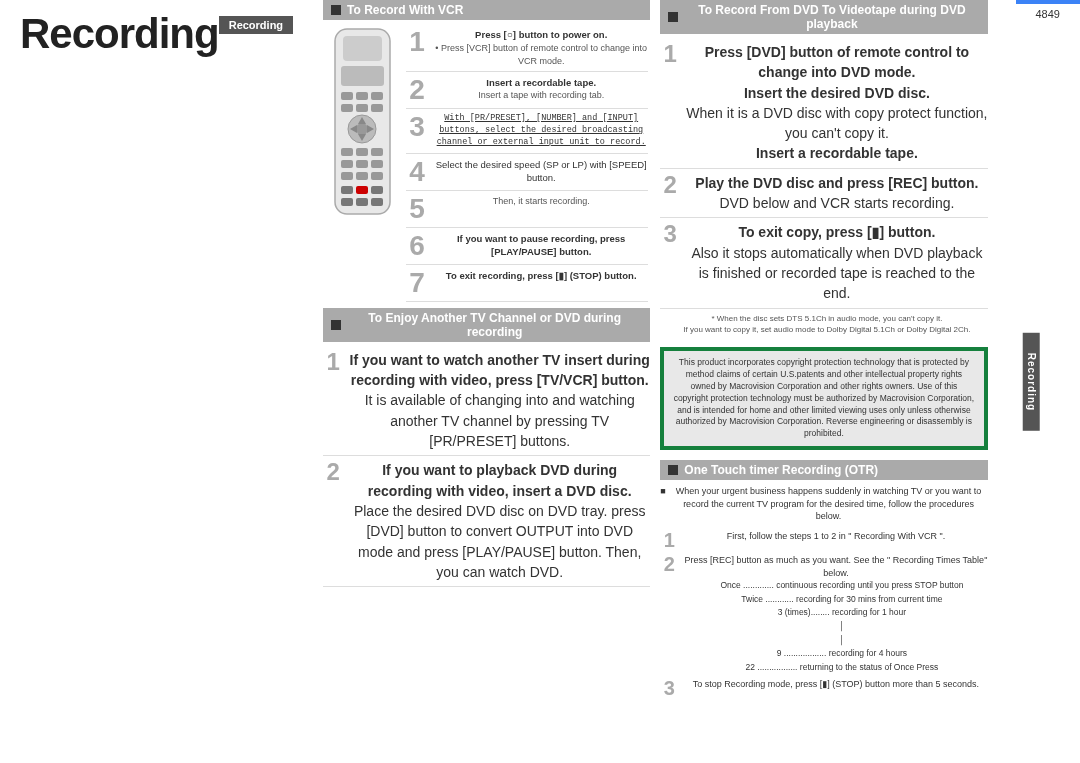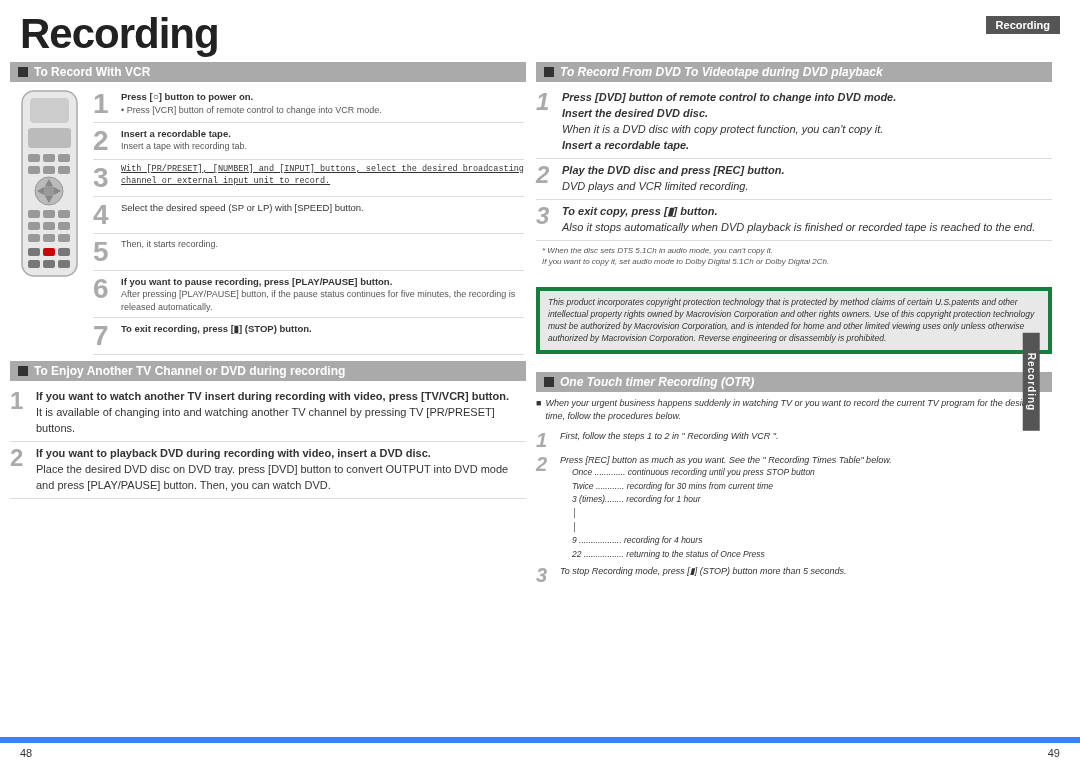--- a/index.html
+++ b/index.html
@@ -6,25 +6,26 @@
     body {
       font-family: Arial, sans-serif;
       background: #fff;
       width: 1080px;
       height: 763px;
       overflow: hidden;
       position: relative;
     }
     .page {
       display: flex;
-      flex-direction: column;
+      flex-direction: row;
       width: 1080px;
       height: 763px;
       background: #fff;
       padding: 0;
+      text-align: center;
     }
     
     .header {
       background: #fff;
       padding: 10px 20px 4px 20px;
       display: flex;
       justify-content: space-between;
       align-items: flex-start;
       border-bottom: none;
     }
@@ -54,22 +55,21 @@
       flex: 1;
       display: flex;
       flex-direction: column;
       gap: 0;
     }
     
     .col-right {
       flex: 1;
       display: flex;
       flex-direction: column;
-      gap: 8px;
-      font-style: italic;
+      gap: 0;
     }
     
     .section-heading {
       background: #aaa;
       color: #fff;
       font-size: 12px;
       font-weight: bold;
       padding: 3px 8px;
       margin-bottom: 4px;
       display: flex;
@@ -163,21 +163,21 @@
       color: #333;
       line-height: 1.6;
     }
     
     .footer {
       display: flex;
       justify-content: space-between;
       padding: 4px 20px;
       font-size: 11px;
       color: #333;
-      border-top: 6px solid #3b82f6;
+      border-top: 4px solid #3b82f6;
     }
     
     .vertical-tab {
       position: absolute;
       right: 0;
       top: 50%;
       transform: translateY(-50%) rotate(90deg);
       transform-origin: center center;
       background: #555;
       color: #fff;
@@ -230,21 +230,21 @@
     .right-step-num {
       font-size: 24px;
       color: #aaa;
       font-weight: bold;
       line-height: 1;
       width: 20px;
       flex-shrink: 0;
     }
     .right-step-content {
       flex: 1;
-      font-size: 11px;
+      font-size: 14px;
       color: #333;
       line-height: 1.45;
     }
   </style>
 </head>
 <body>
 
 <div class="page">
 
   <div class="header">
@@ -342,21 +342,20 @@
               <div class="step-number">5</div>
               <div class="step-content">
                 <div class="step-sub">Then, it starts recording.</div>
               </div>
             </div>
 
             <div class="step-item">
               <div class="step-number">6</div>
               <div class="step-content">
                 <div class="bold-text">If you want to pause recording, press [PLAY/PAUSE] button.</div>
-                <div class="step-sub">After pressing [PLAY/PAUSE] button, if the pause status continues for five minutes, the recording is released automatically.</div>
               </div>
             </div>
 
             <div class="step-item">
               <div class="step-number">7</div>
               <div class="step-content">
                 <div class="bold-text">To exit recording, press [▮] (STOP) button.</div>
               </div>
             </div>
           </div>
@@ -404,21 +403,21 @@
               <div class="bold-text">Insert the desired DVD disc.</div>
               <div>When it is a DVD disc with copy protect function, you can't copy it.</div>
               <div class="bold-text">Insert a recordable tape.</div>
             </div>
           </div>
 
           <div class="right-step">
             <div class="right-step-num">2</div>
             <div class="right-step-content">
               <div class="bold-text">Play the DVD disc and press [REC] button.</div>
-              <div>DVD plays and VCR limited recording.</div>
+              <div>DVD below and VCR starts recording.</div>
             </div>
           </div>
 
           <div class="right-step">
             <div class="right-step-num">3</div>
             <div class="right-step-content">
               <div class="bold-text">To exit copy, press [▮] button.</div>
               <div>Also it stops automatically when DVD playback is finished or recorded tape is reached to the end.</div>
             </div>
           </div>

